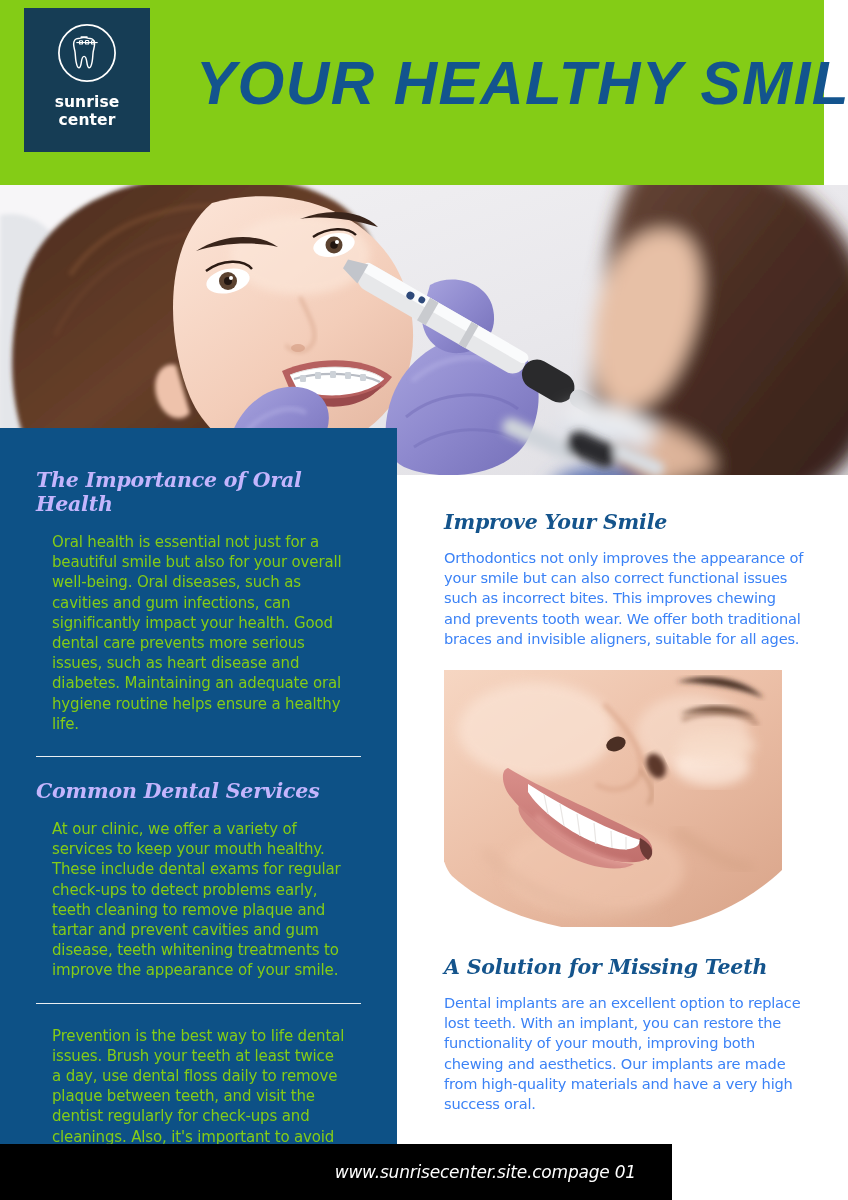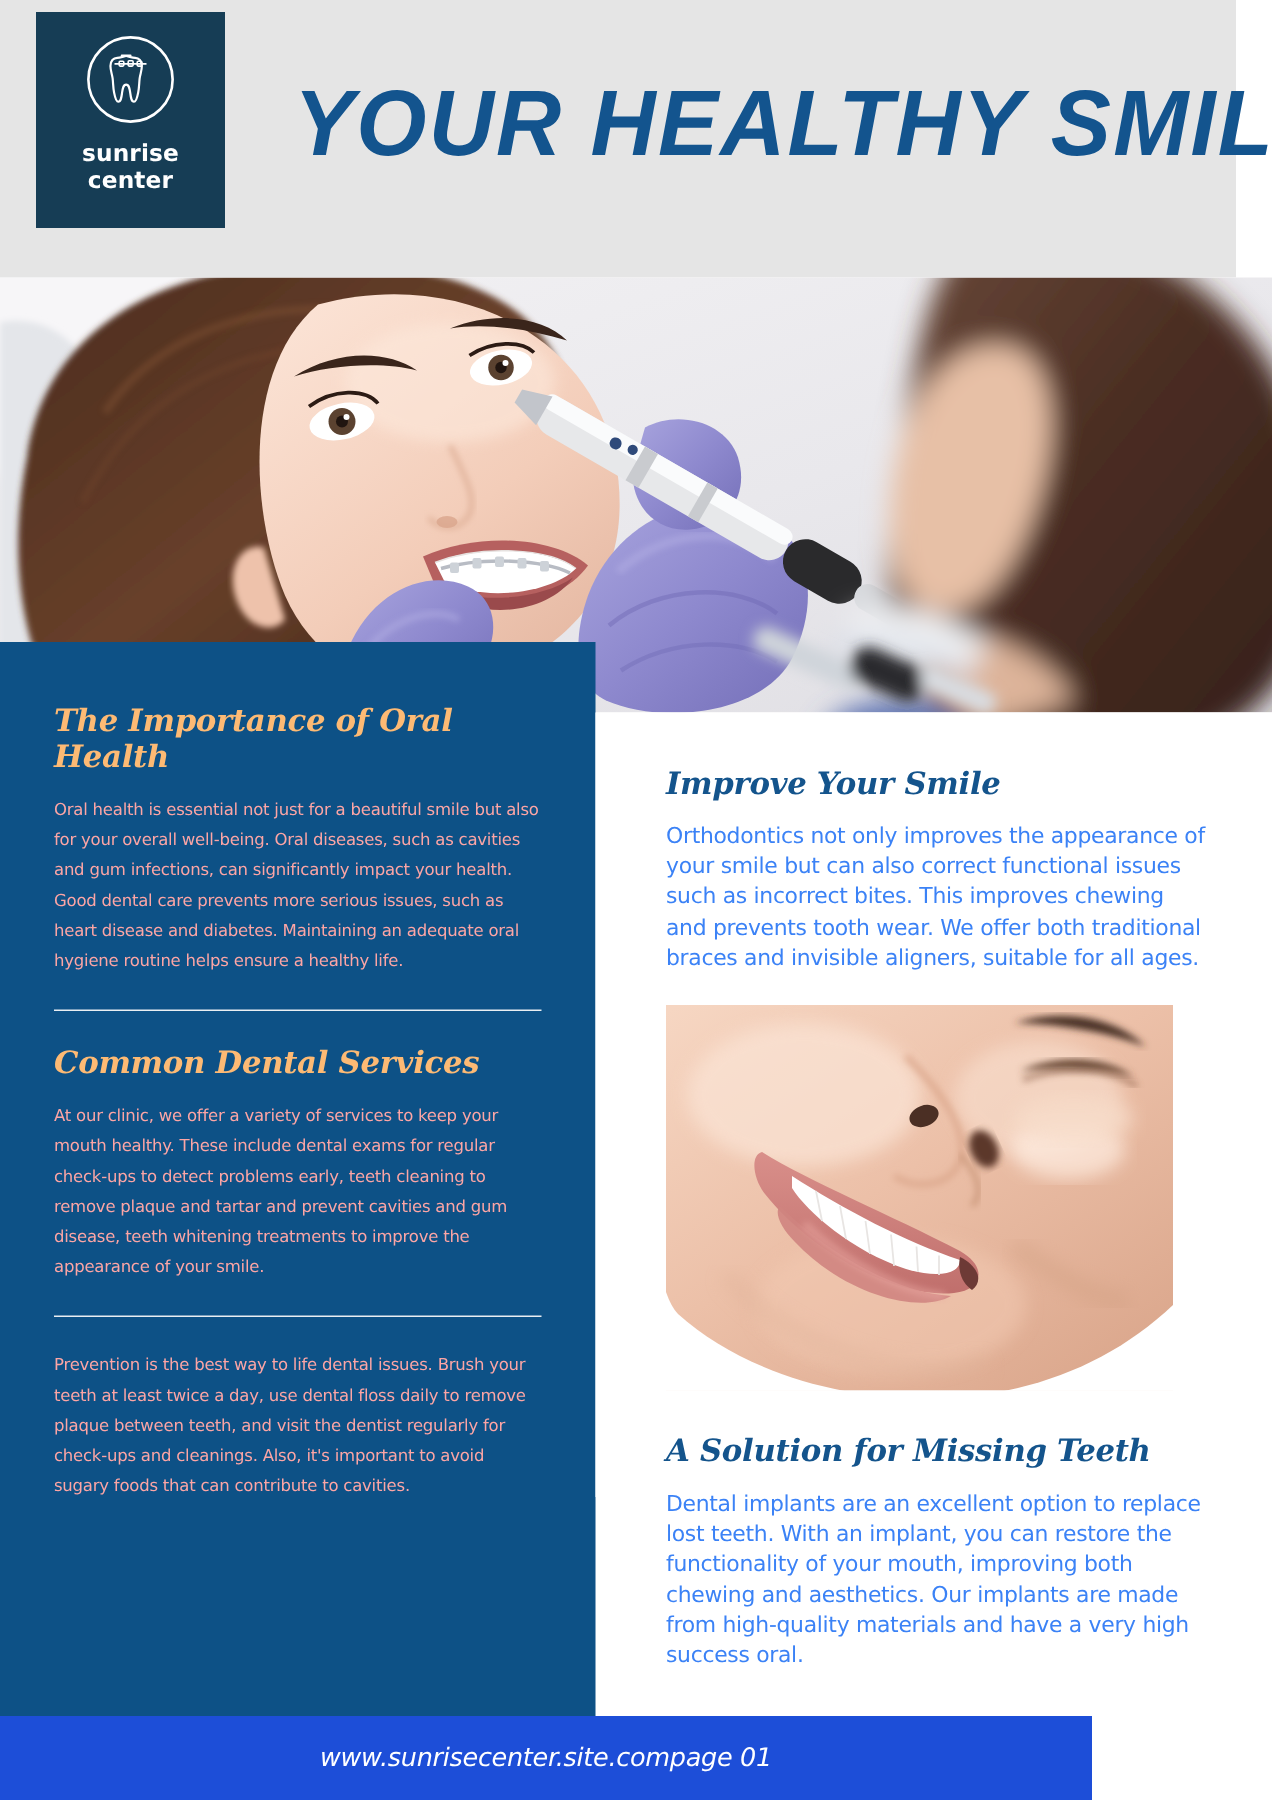--- a/index.html
+++ b/index.html
@@ -21,21 +21,21 @@
     background: #ffffff;
     overflow: hidden;
   }
 
   
   .header {
     position: absolute;
     left: 0; top: 0;
     width: 824px;
     height: 185px;
-    background: #e5e5e5;
+    background: #84cc16;
   }
   .logo-box {
     position: absolute;
     left: 24px; top: 8px;
     width: 126px;
     height: 144px;
     background: #163d55;
     display: flex;
     flex-direction: column;
     align-items: center;
@@ -86,35 +86,35 @@
   .left-panel {
     position: absolute;
     left: 0; top: 428px;
     width: 397px;
     height: 716px;
     background: #0d5186;
     box-sizing: border-box;
     padding: 40px 36px 0 36px;
   }
   .lp-h {
-    color: #fdba74;
+    color: #c4b5fd;
     font-family: "DejaVu Serif", "Liberation Serif", serif;
     font-weight: bold;
     font-style: italic;
     font-size: 20.5px;
     line-height: 24px;
     margin: 0 0 14px 0;
     letter-spacing: -.2px;
   }
   .lp-p {
-    color: #fca5a5;
+    color: #84cc16;
     font-family: "DejaVu Sans", sans-serif;
-    font-size: 11px;
+    font-size: 15px;
     line-height: 20.2px;
-    margin: 0;
+    margin: 16px;
     letter-spacing: -.15px;
   }
   .lp-rule {
     border: 0;
     border-top: 1.4px solid #e9eef2;
     margin: 22px 0 22px 0;
     width: 325px;
   }
 
   
@@ -153,26 +153,26 @@
     background: #fdfaf8;
     display: block;
   }
   .smile-svg { display: block; width: 338px; height: 257px; }
   .rc-gap { height: 28px; }
 
   
   .footer {
     position: absolute;
     left: 0; bottom: 0;
-    width: 728px;
+    width: 672px;
     height: 56px;
-    background: #1d4ed8;
+    background: #000000;
     display: flex;
     align-items: center;
-    justify-content: center;
+    justify-content: flex-end;
     box-sizing: border-box;
     padding: 0 36px;
   }
   .footer-text {
     color: #ffffff;
     font-family: "DejaVu Sans", sans-serif;
     font-style: italic;
     font-size: 17px;
     letter-spacing: -.2px;
   }

